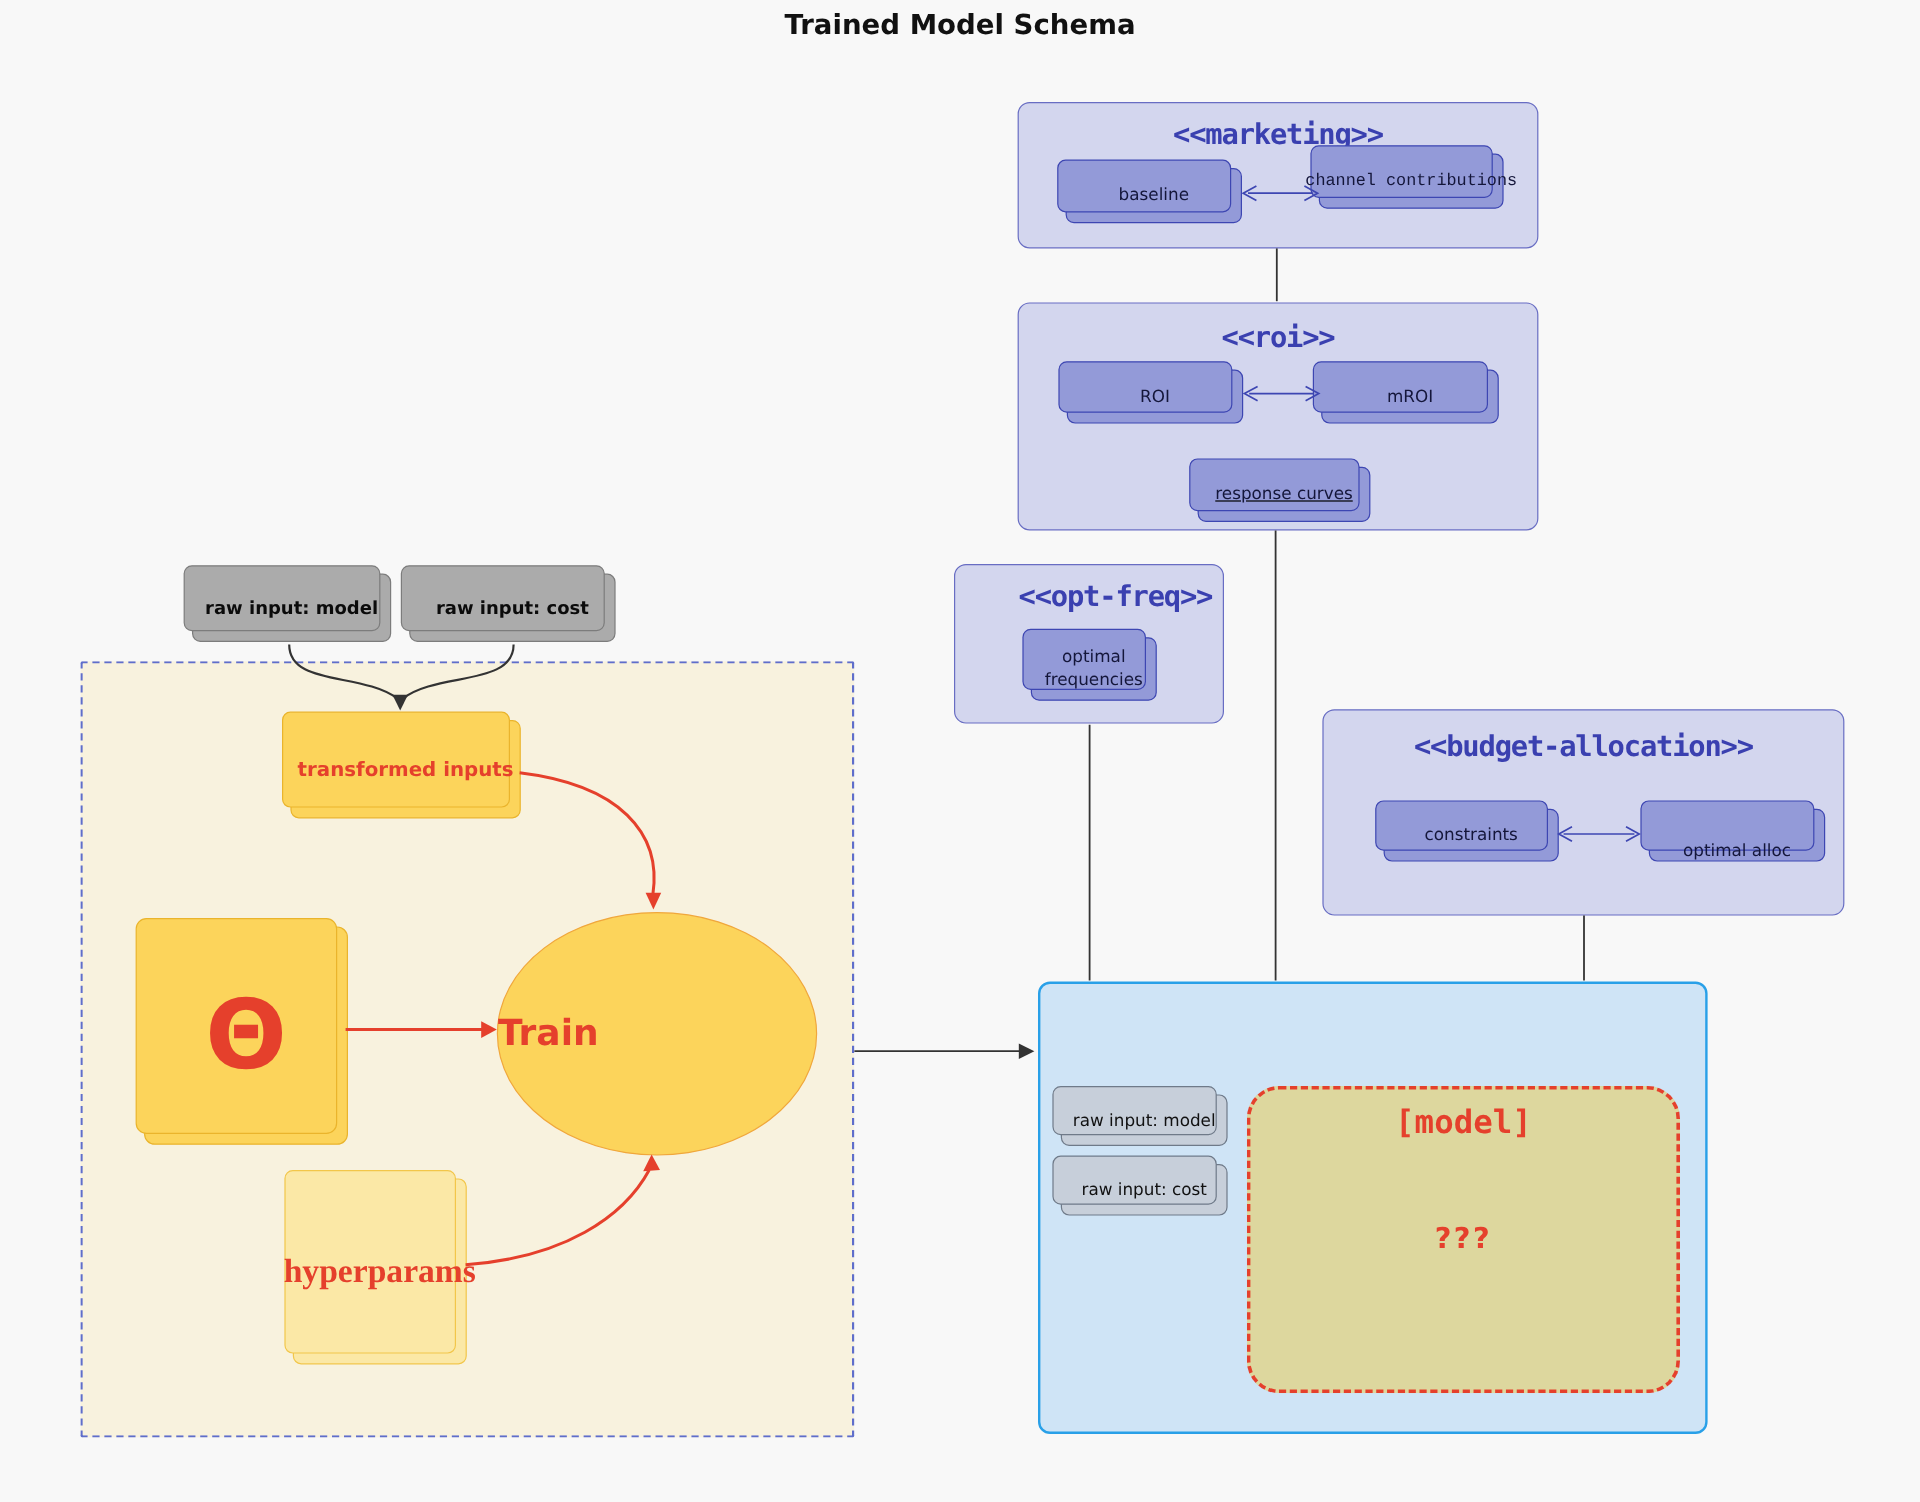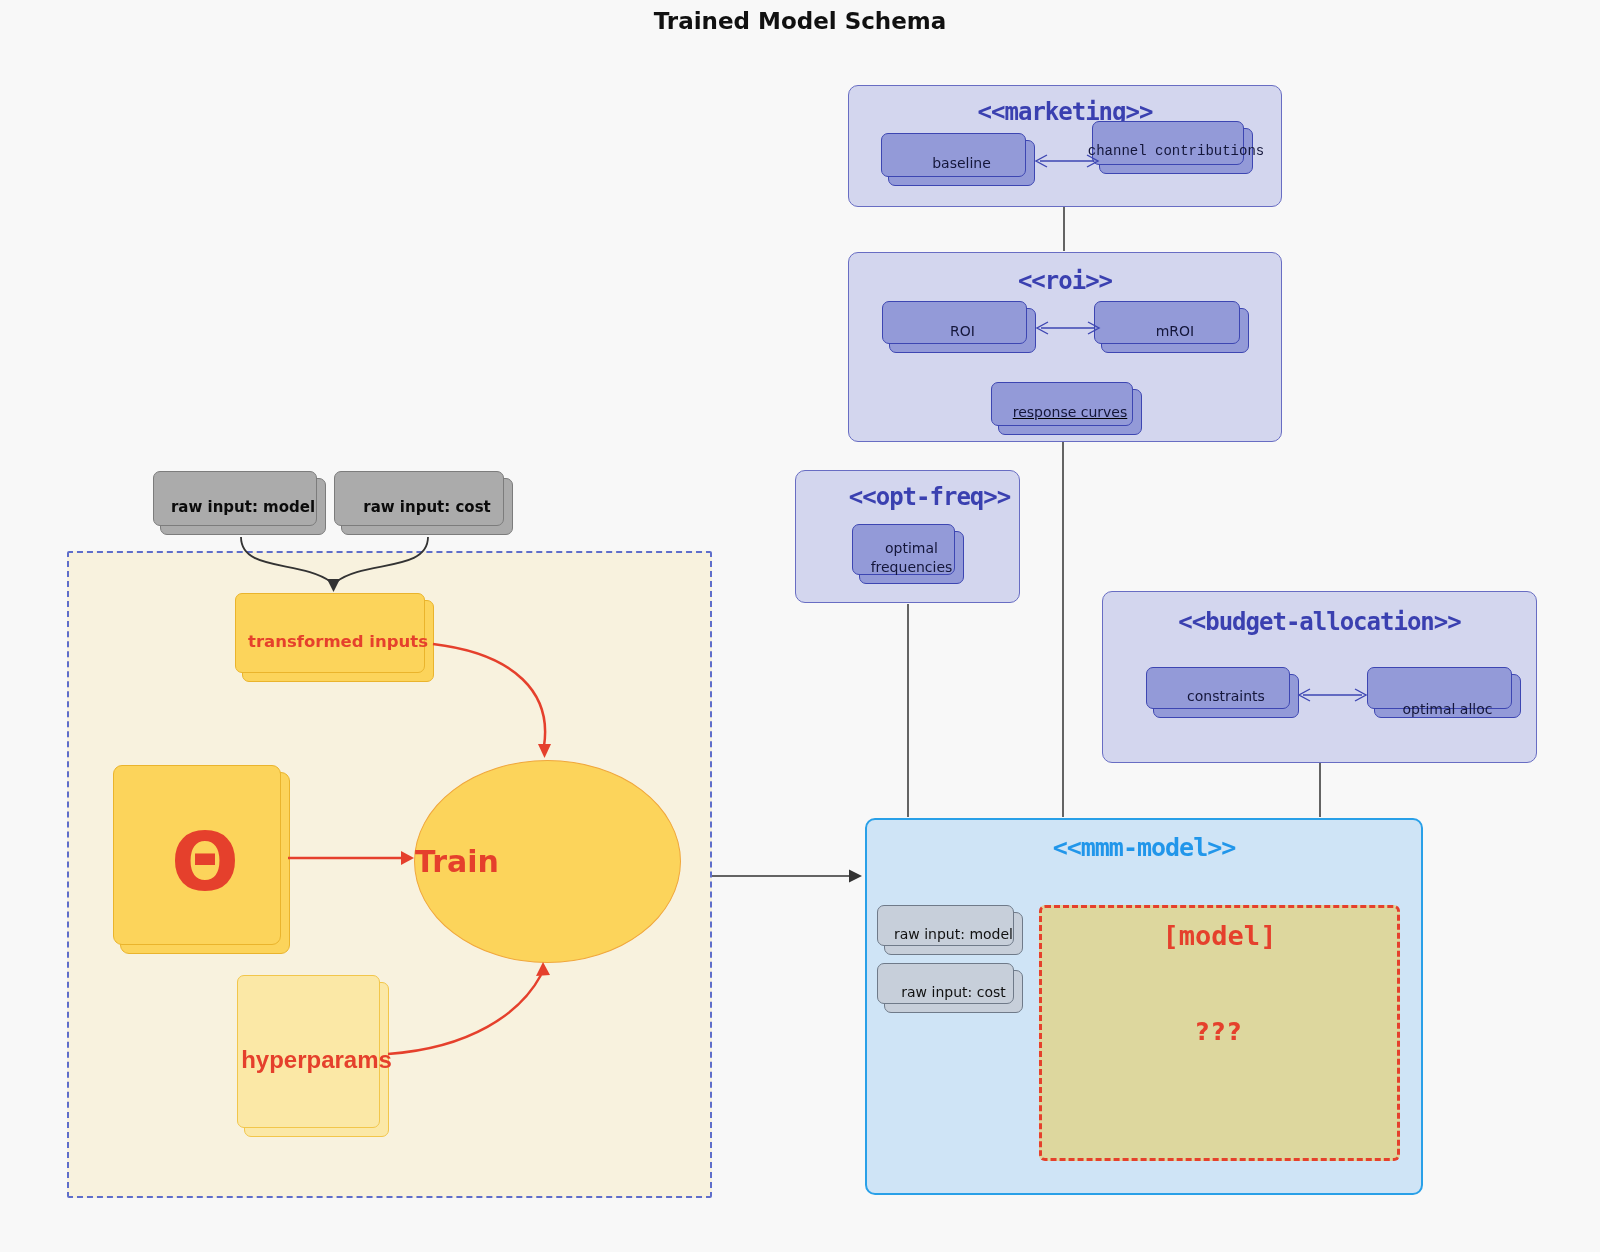--- a/index.html
+++ b/index.html
@@ -37,22 +37,22 @@
   .card.purple{--fill:#939ad8;--stroke:#3d46b2;}
   .card.gray{--fill:#ababab;--stroke:#7c7c7c;}
   .card.grayblue{--fill:#c7cfda;--stroke:#6f7a89;}
   .card.yellow{--fill:#fcd45b;--stroke:#eab42c;--bw:1.6px;}
   .card.yellowlight{--fill:#fbe8a6;--stroke:#f2c64a;--bw:1.6px;}
   .card-label{font-size:14px;color:#14163a;white-space:nowrap;}
   .card-label.wrap{white-space:normal;text-align:center;line-height:1.3;}
   .card-label.boldblack{font-weight:bold;color:#0b0b0b;font-size:15px;}
   .card-label.plain{color:#111;}
   .card-label.red-bold{color:#e5402c;font-weight:bold;font-size:16.5px;}
-  .card-label.red-mono{color:#e5402c;font-weight:bold;font-size:24px;
-    font-family:Liberation Sans, sans-serif;}
+  .card-label.red-mono{color:#e5402c;font-weight:bold;font-size:28px;
+    font-family:Liberation Serif, serif;}
   .theta-glyph{font-size:80px;font-weight:bold;color:#e5402c;line-height:1;}
   
   .ellipse{
     position:absolute;border-radius:50%;background:#fcd45b;border:1.6px solid #f0a73c;
     display:flex;align-items:center;justify-content:flex-start;box-sizing:border-box;z-index:1;
   }
   .ellipse-label{font-size:30px;font-weight:bold;color:#e5402c;}
   .framework-label{
     position:absolute;left:0;right:0;text-align:center;
     font-size:26px;font-weight:bold;color:#e5402c;
@@ -137,28 +137,27 @@
     </div>
     <div class="ellipse" style="left:345px;top:207px;width:267px;height:203px;">
       <span class="ellipse-label">Train</span>
     </div>
     <div class="card yellowlight" style="left:175px;top:429px;width:145px;height:155px;">
       <span class="card-label red-mono">hyperparams</span>
     </div>
   </div>
 
   <div class="group g-mmm" style="left:865px;top:818px;width:558px;height:377px;">
-    <div class="group-title blue" style="top:13px;">&lt;&lt;mmm-model&gt;&gt;</div>
     <div class="card grayblue" style="left:17px;top:92px;width:139px;height:43px;">
       <span class="card-label plain">raw input: model</span>
     </div>
     <div class="card grayblue" style="left:17px;top:150px;width:139px;height:43px;">
       <span class="card-label plain">raw input: cost</span>
     </div>
-    <div class="model-box" style="left:172px;top:85px;width:361px;height:256px;">
+    <div class="model-box" style="left:172px;top:85px;width:361px;height:256px;border-radius:27px;">
       <div class="model-label">[model]</div>
       <div class="model-q">???</div>
     </div>
   </div>
 
   <svg class="overlay" width="1600" height="1252" viewBox="0 0 1600 1252">
 
     <path d="M1064,207 L1064,251" stroke="#333" stroke-width="1.5" fill="none"></path>
     <path d="M1063,442 L1063,817" stroke="#333" stroke-width="1.5" fill="none"></path>
     <path d="M908,604 L908,817" stroke="#333" stroke-width="1.5" fill="none"></path>

